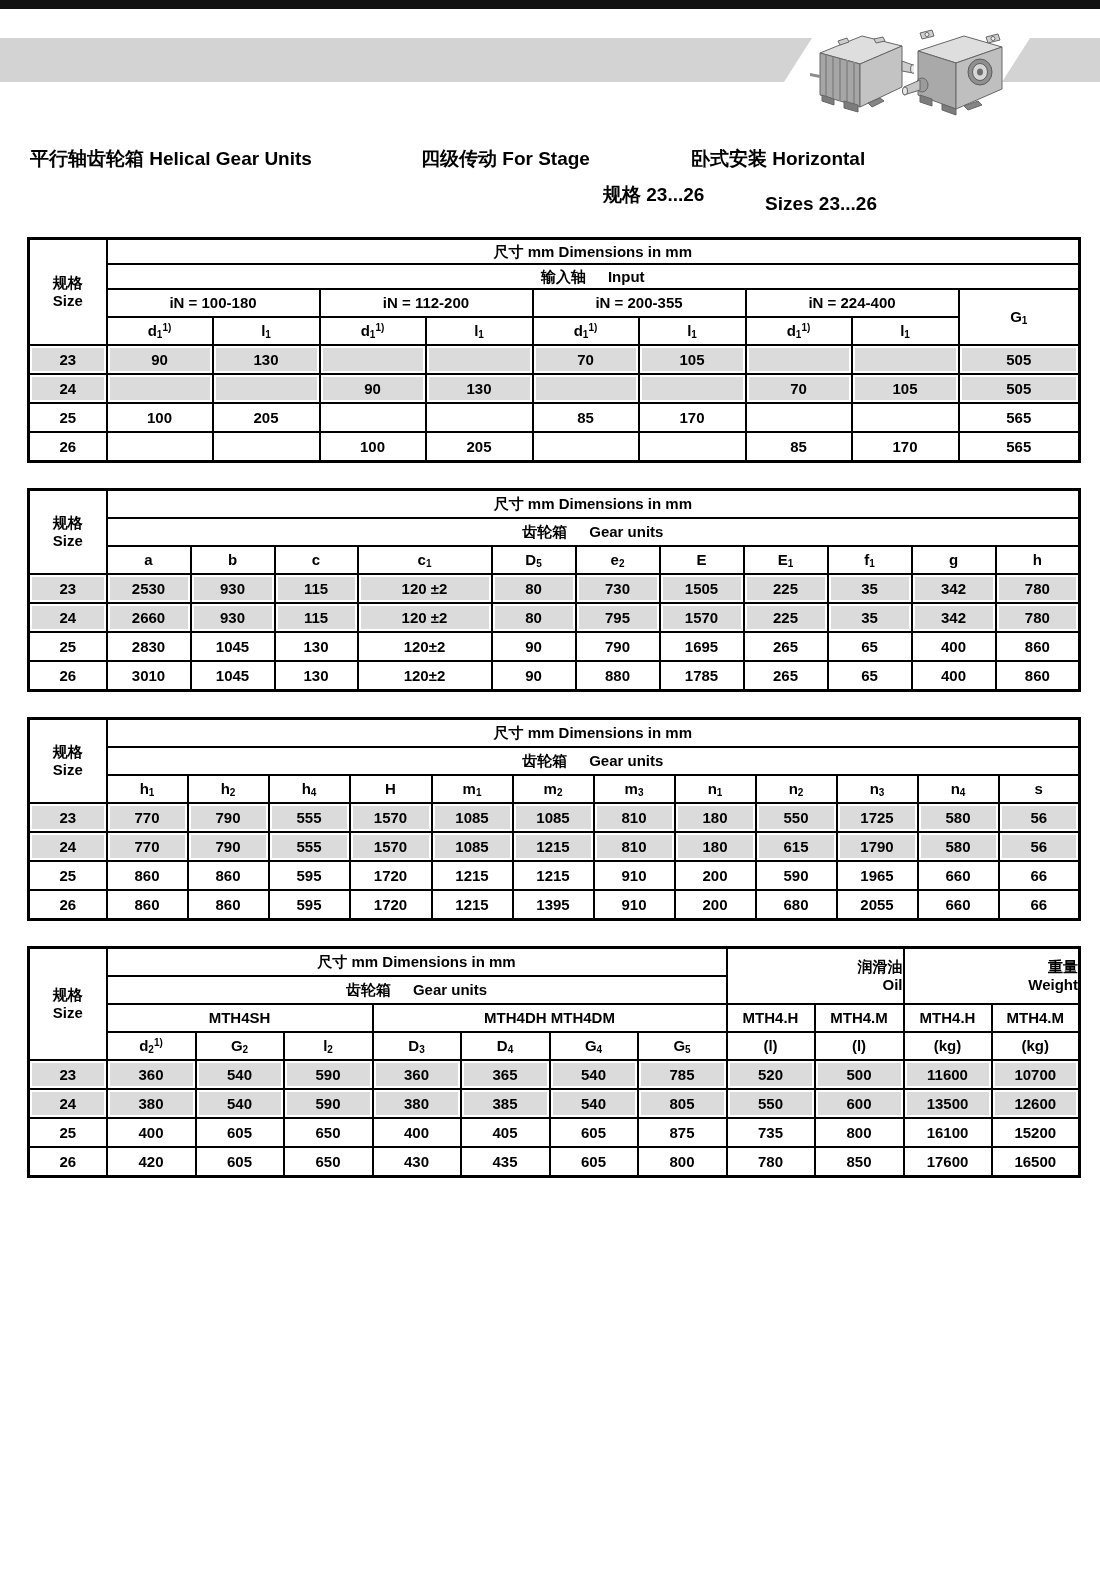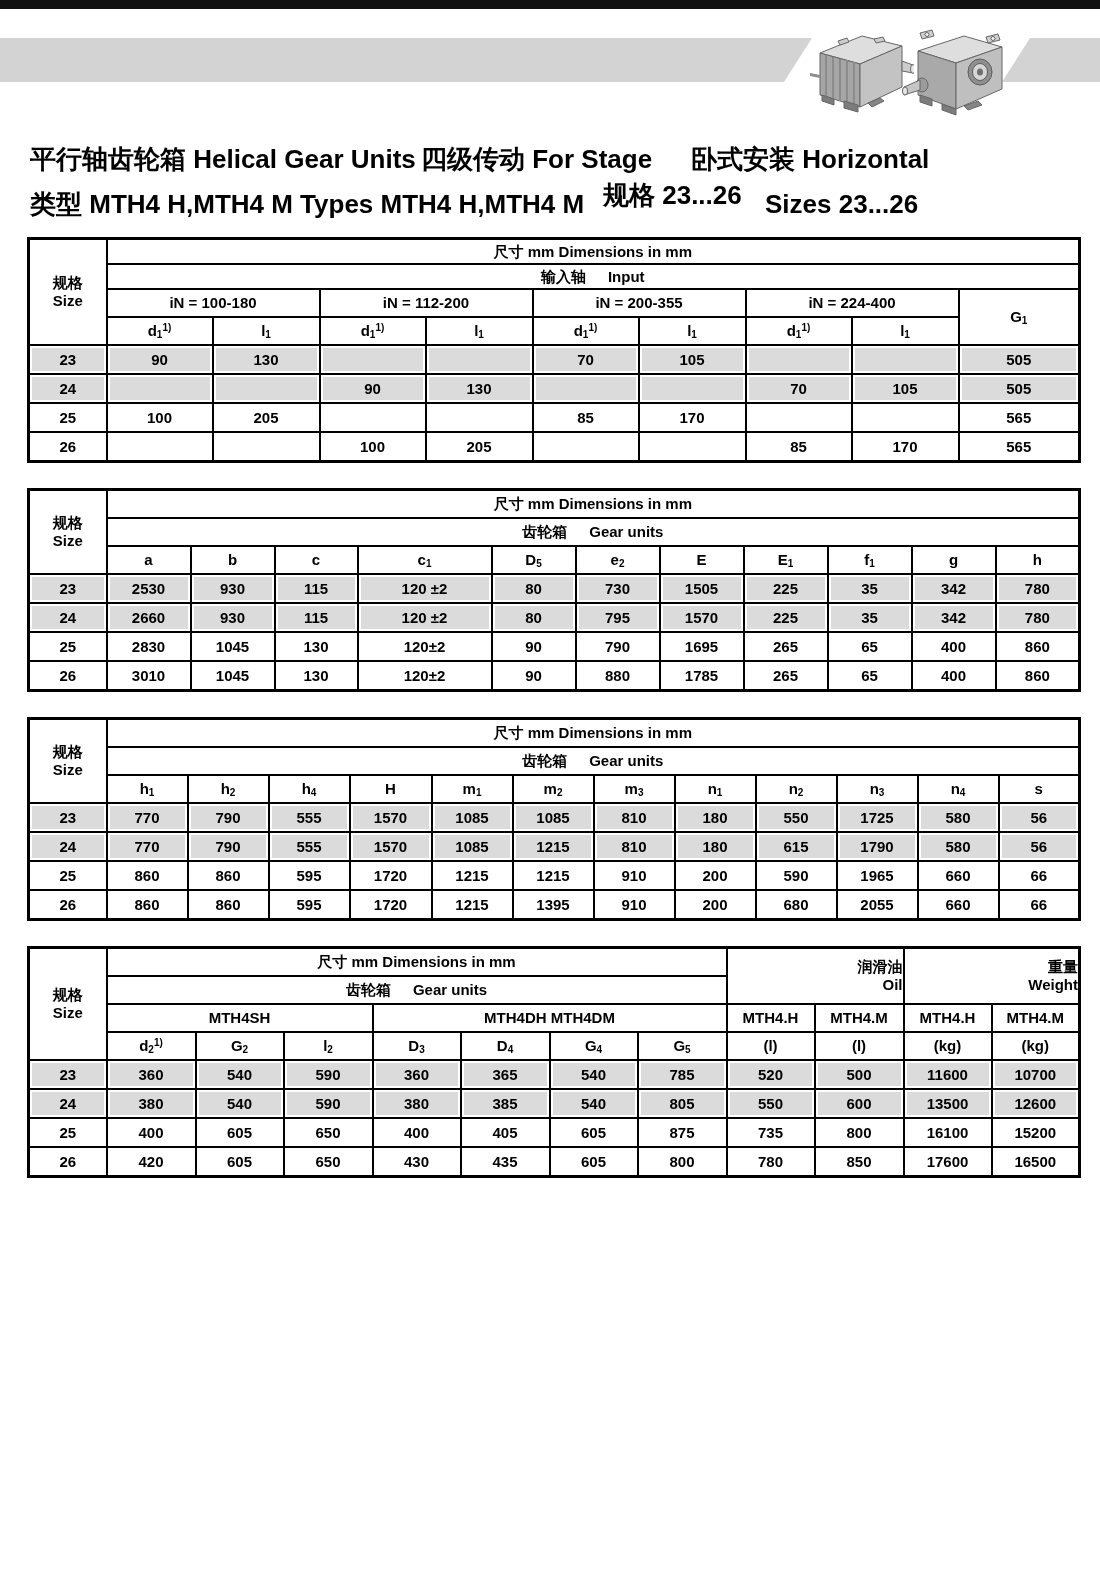--- a/index.html
+++ b/index.html
@@ -12,21 +12,21 @@
   .band-main{position:absolute;left:0;top:29px;width:812px;height:44px;background:#d3d3d3;
     clip-path:polygon(0 0,100% 0,calc(100% - 28px) 100%,0 100%);}
   .band-tail{position:absolute;left:1002px;top:29px;width:98px;height:44px;background:#d3d3d3;
     clip-path:polygon(28px 0,100% 0,100% 100%,0 100%);}
   .banner h1{position:absolute;left:30px;top:30px;margin:0;font-size:31px;line-height:38px;
     font-style:italic;font-weight:bold;letter-spacing:1px;white-space:nowrap;}
   .gph{position:absolute;}
 
   
   .subtitles{position:relative;height:117px;}
-  .subtitles span{position:absolute;font-size:26px;font-weight:bold;white-space:nowrap;line-height:26px;}
+  .subtitles span{position:absolute;font-size:19px;font-weight:bold;white-space:nowrap;line-height:26px;}
 
   
   table.dim-table{border-collapse:collapse;table-layout:fixed;width:1051px;margin:0 0 25px 27px;
     border:3px solid #000;font-weight:bold;}
   .dim-table th,.dim-table td{border:2px solid #000;text-align:center;vertical-align:middle;
     padding:0;font-size:15px;line-height:1.15;overflow:hidden;white-space:nowrap;}
   .hrow th{height:23px;}
   .hrow-tall th{height:26px;}
   .drow td{height:27px;}
   tr.shaded td{background:#dbdbdb;box-shadow:inset 0 0 0 2px #fff;}
@@ -90,21 +90,20 @@
       <polygon points="18,72 30,76 30,83 18,79" fill="#7c7c7c" stroke="#676767"></polygon>
       <polygon points="40,81 54,86 54,92 40,87" fill="#7c7c7c" stroke="#676767"></polygon>
       <polygon points="62,83 76,78 80,82 66,87" fill="#858585" stroke="#676767"></polygon>
     </svg>
   </div>
 
   <div class="subtitles">
     <span style="left:30px;top:26px">平行轴齿轮箱 Helical Gear Units</span>
     <span style="left:421px;top:26px">四级传动 For Stage</span>
     <span style="left:691px;top:26px">卧式安装 Horizontal</span>
-    <span style="left:30px;top:71px">类型 MTH4 H,MTH4 M Types MTH4 H,MTH4 M</span>
     <span style="left:603px;top:62px">规格 23...26</span>
     <span style="left:765px;top:71px">Sizes 23...26</span>
   </div>
 
   <table class="dim-table">
     <colgroup>
       <col style="width:78px">
         <col style="width:106px">
         <col style="width:107px">
         <col style="width:106px">

